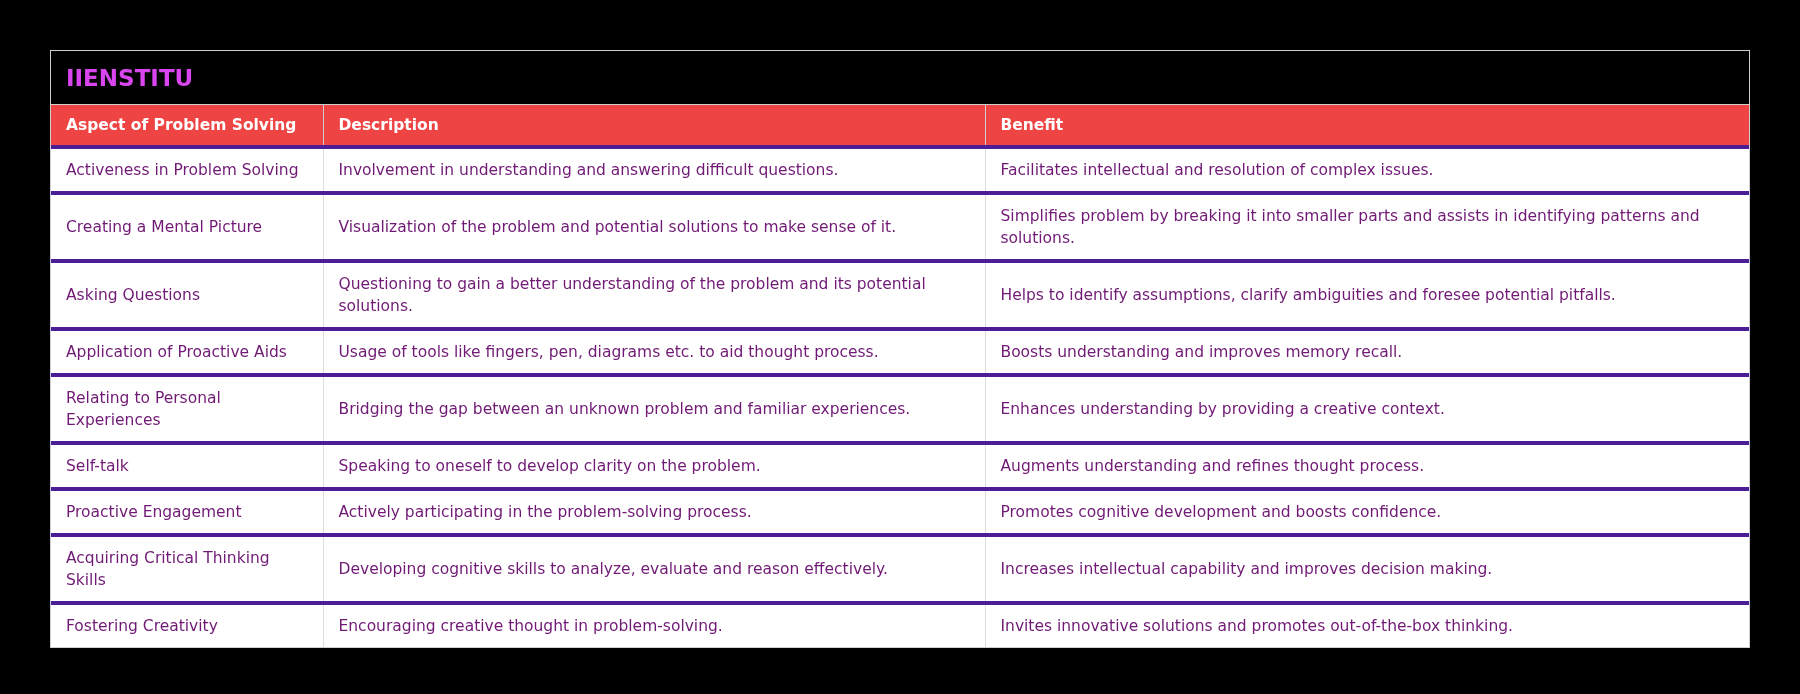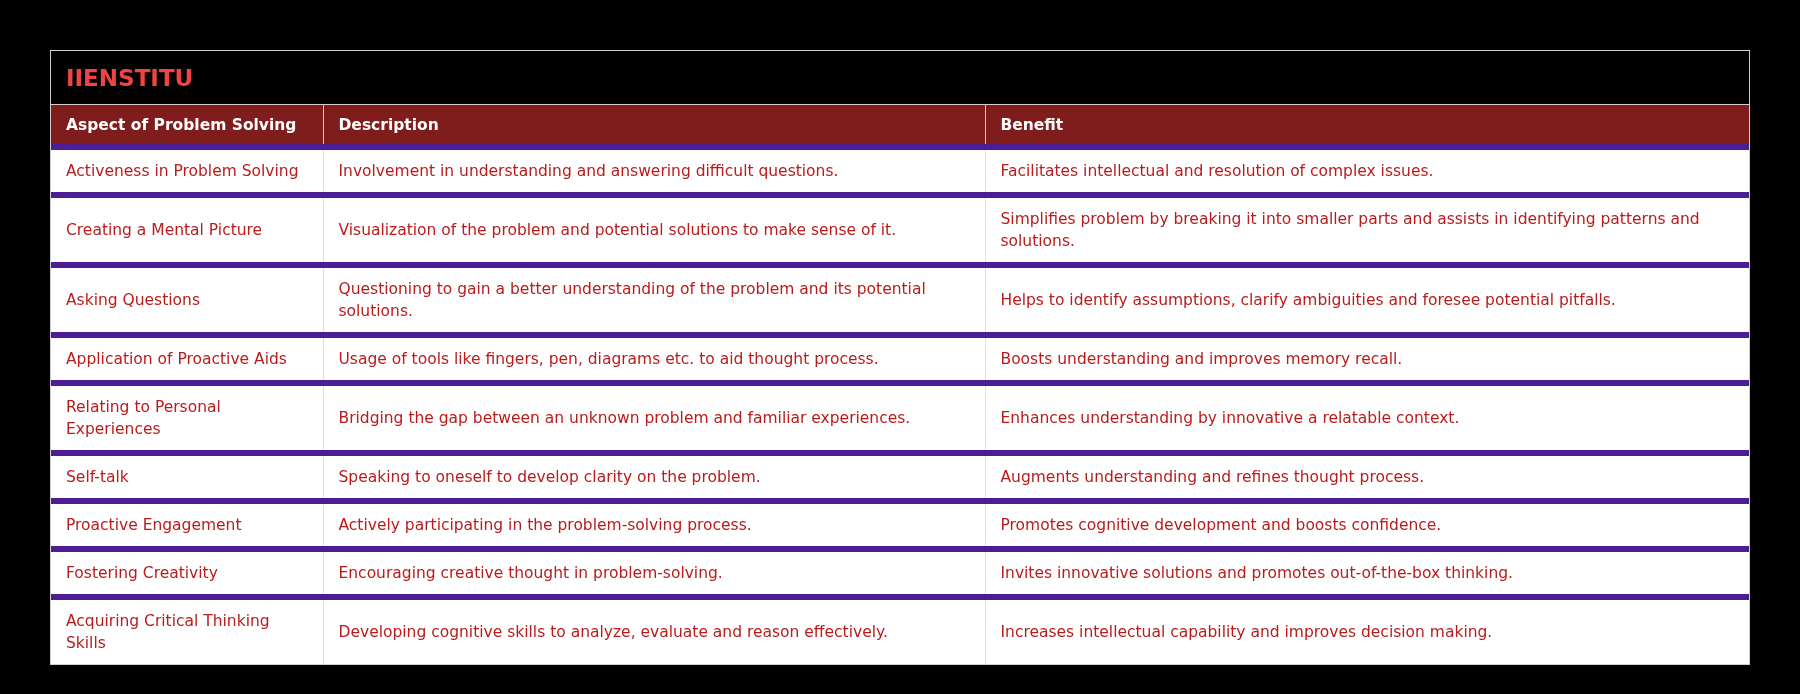--- a/index.html
+++ b/index.html
@@ -23,53 +23,53 @@
     }
     .title-row {
       height: 54px;
       display: flex;
       align-items: center;
       padding-left: 15px;
       border-bottom: 1px solid #cfcfcf;
       background: #000;
     }
     .title-row h1 {
-      color: #ef4444;
+      color: #d946ef;
       font-size: 23px;
       font-weight: bold;
       letter-spacing: 0px;
     }
     table {
       width: 100%;
       border-collapse: collapse;
       table-layout: fixed;
     }
     col.c1 { width: 272px; }
     col.c2 { width: 662px; }
     col.c3 { width: auto; }
     thead th {
-      background: #7f1d1d;
+      background: #ef4444;
       color: #fff;
       font-weight: bold;
       font-size: 15.5px;
       text-align: left;
       padding: 0 15px;
       height: 42px;
       border-right: 1px solid #cfcfcf;
       vertical-align: middle;
     }
     thead th:last-child { border-right: none; }
     tbody td {
       background: #ffffff;
-      color: #b91c1c;
+      color: #701a75;
       font-size: 15.5px;
       line-height: 22px;
       padding: 10px 15px;
       border-right: 1px solid #dddddd;
-      border-top: 6px solid #4c1d95;
+      border-top: 4px solid #4c1d95;
       vertical-align: middle;
     }
     tbody td:last-child { border-right: none; }
     tbody tr.short td { height: 43px; }
     tbody tr.tall td { height: 65px; }
   </style>
 </head>
 <body>
 
 <div class="table-wrap">
@@ -106,37 +106,37 @@
         <td>Helps to identify assumptions, clarify ambiguities and foresee potential pitfalls.</td>
       </tr>
       <tr class="short">
         <td>Application of Proactive Aids</td>
         <td>Usage of tools like fingers, pen, diagrams etc. to aid thought process.</td>
         <td>Boosts understanding and improves memory recall.</td>
       </tr>
       <tr class="tall">
         <td>Relating to Personal Experiences</td>
         <td>Bridging the gap between an unknown problem and familiar experiences.</td>
-        <td>Enhances understanding by innovative a relatable context.</td>
+        <td>Enhances understanding by providing a creative context.</td>
       </tr>
       <tr class="short">
         <td>Self-talk</td>
         <td>Speaking to oneself to develop clarity on the problem.</td>
         <td>Augments understanding and refines thought process.</td>
       </tr>
       <tr class="short">
         <td>Proactive Engagement</td>
         <td>Actively participating in the problem-solving process.</td>
         <td>Promotes cognitive development and boosts confidence.</td>
       </tr>
       <tr class="short">
+        <td>Acquiring Critical Thinking Skills</td>
+        <td>Developing cognitive skills to analyze, evaluate and reason effectively.</td>
+        <td>Increases intellectual capability and improves decision making.</td>
+      </tr>
+      <tr class="short">
         <td>Fostering Creativity</td>
         <td>Encouraging creative thought in problem-solving.</td>
         <td>Invites innovative solutions and promotes out-of-the-box thinking.</td>
-      </tr>
-      <tr class="short">
-        <td>Acquiring Critical Thinking Skills</td>
-        <td>Developing cognitive skills to analyze, evaluate and reason effectively.</td>
-        <td>Increases intellectual capability and improves decision making.</td>
       </tr>
     </tbody>
   </table>
 </div>
 
 </body></html>

